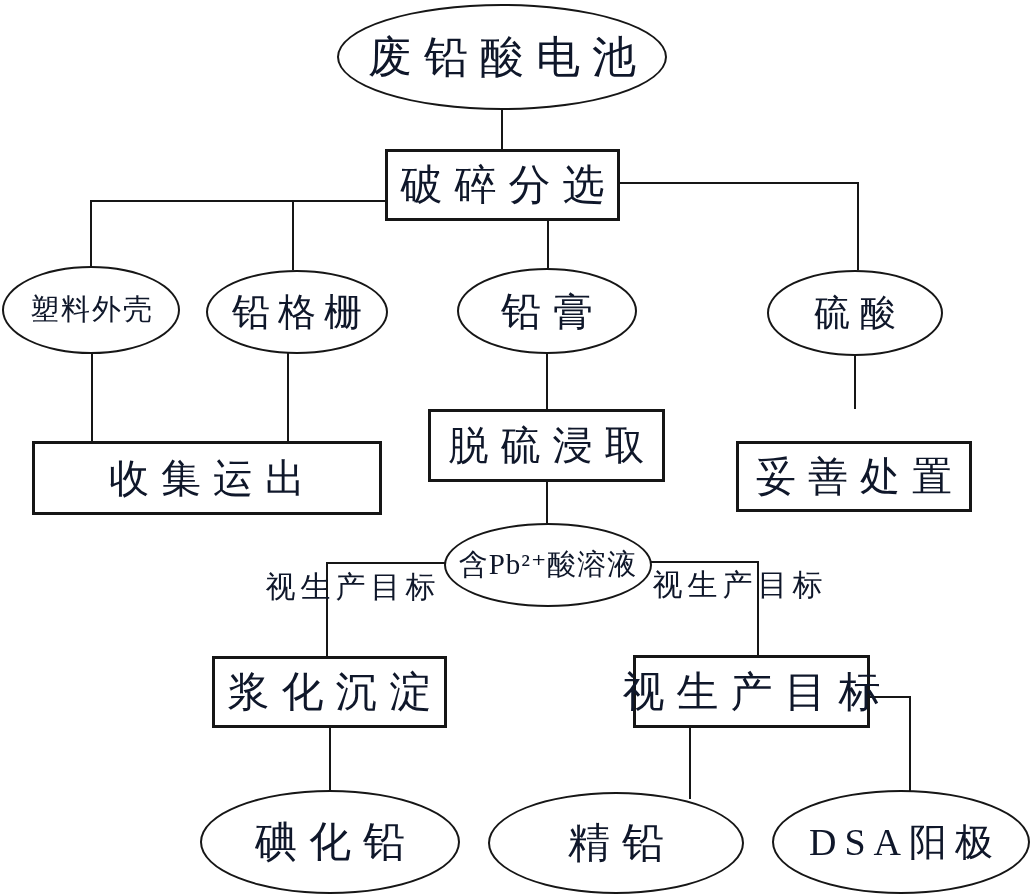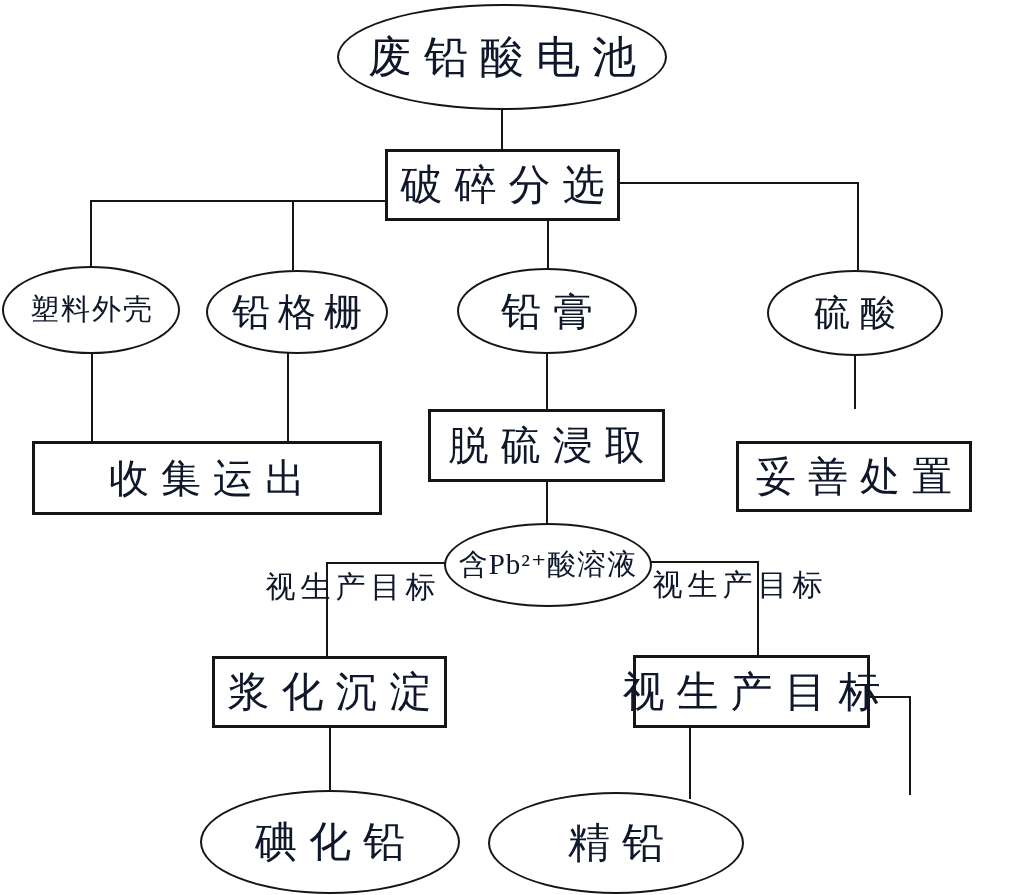--- a/index.html
+++ b/index.html
@@ -115,14 +115,15 @@
   <div class="edge-label f30" style="left:650px; top:566px; width:175px; height:38px;">视生产目标</div>
 
   <div class="node rect f42" style="left:212px; top:656px; width:235px; height:72px;">浆化沉淀</div>
 
   <div class="node rect f42" style="left:633px; top:655px; width:237px; height:73px;">视生产目标</div>
 
   <div class="node ellipse f42" style="left:200px; top:790px; width:260px; height:104px;">碘化铅</div>
 
   <div class="node ellipse f42" style="left:488px; top:792px; width:256px; height:102px;">精铅</div>
 
+  <div class="node ellipse f38" style="left:772px; top:790px; width:258px; height:104px;">DSA阳极</div>
 
 </div>
 
 </body></html>

